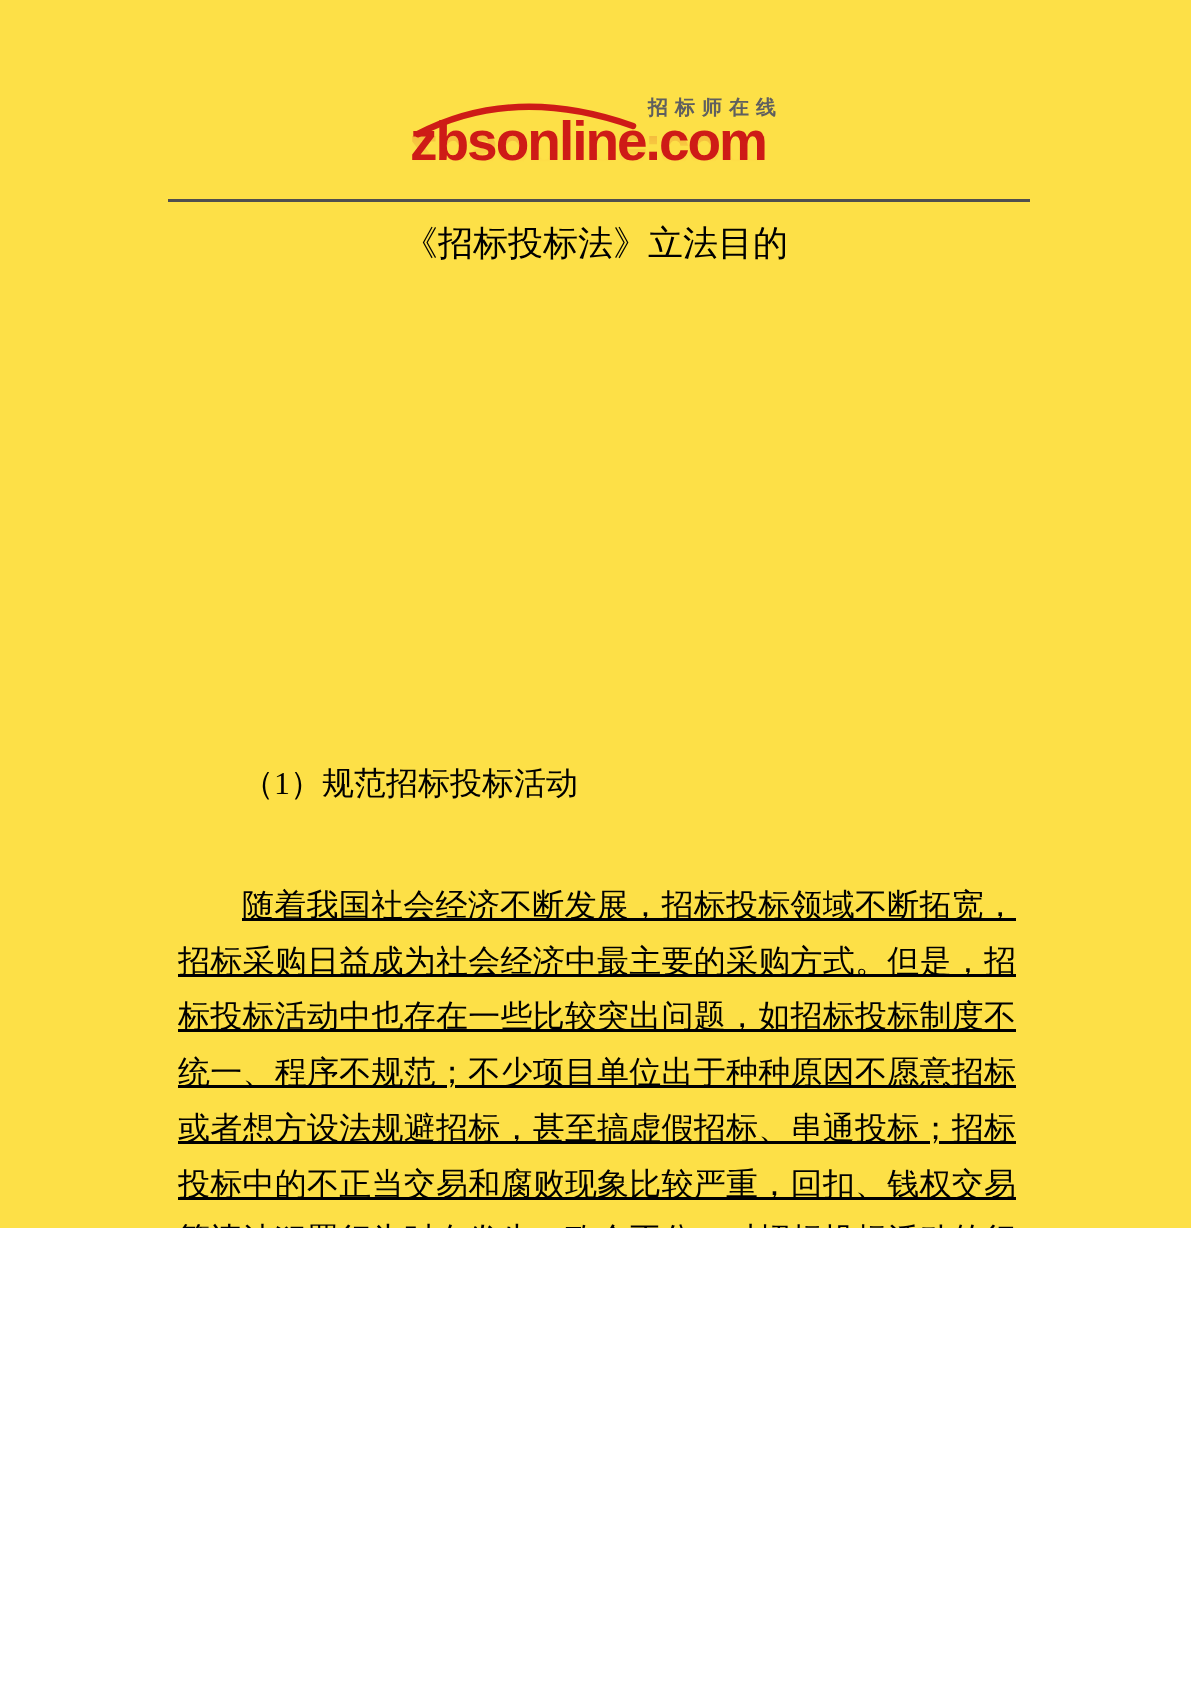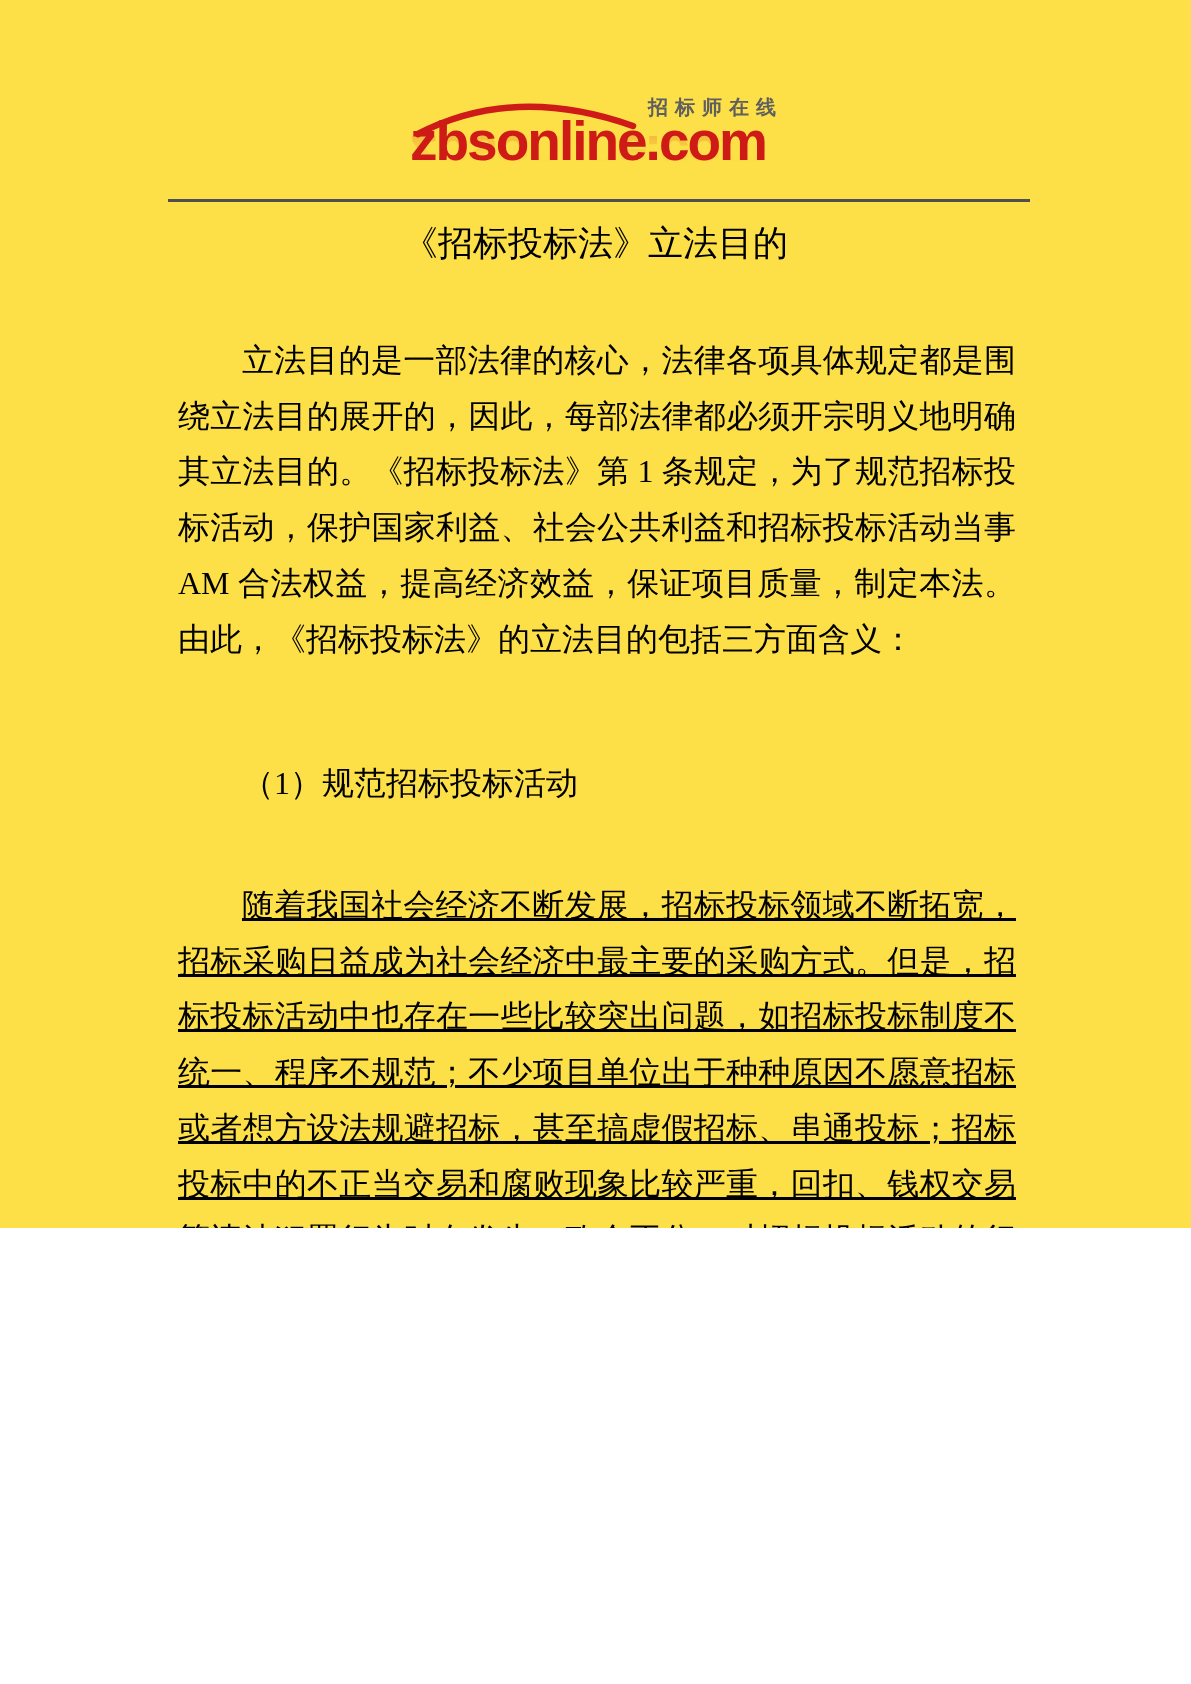--- a/index.html
+++ b/index.html
@@ -122,21 +122,20 @@
     </svg>
     <div class="logo-brand">zbsonline.com</div>
     <div class="logo-tagline">招标师在线</div>
     <div class="logo-reflection">zbsonline.com</div>
   </div>
 
   <div class="separator"></div>
 
   <div class="doc-title">《招标投标法》立法目的</div>
 
-  <p class="body-text p-intro">立法目的是一部法律的核心，法律各项具体规定都是围绕立法目的展开的，因此，每部法律都必须开宗明义地明确其立法目的。《招标投标法》第 1 条规定，为了规范招标投标活动，保护国家利益、社会公共利益和招标投标活动当事 AM 合法权益，提高经济效益，保证项目质量，制定本法。由此，《招标投标法》的立法目的包括三方面含义：</p>
 
   <p class="body-text p-heading">（1）规范招标投标活动</p>
 
   <p class="body-text p-main">随着我国社会经济不断发展，招标投标领域不断拓宽，招标采购日益成为社会经济中最主要的采购方式。但是，招标投标活动中也存在一些比较突出问题，如招标投标制度不统一、程序不规范；不少项目单位出于种种原因不愿意招标或者想方设法规避招标，甚至搞虚假招标、串通投标；招标投标中的不正当交易和腐败现象比较严重，回扣、钱权交易等违法犯罪行为时有发生；政企不分，对招标投标活动的行政干预过多；行政监督体制不顺，职责不清；有些地方保护主义和部门保护主义仍较严重等。因此，依法规范招标投标活动，维护市场竞争秩序，促进招标投标市场健康发展，反腐倡廉，是《招标投标法》立法的主要目的之一。</p>
 
   <div class="footer-site">中国招标师在线网</div>
 
 </div>
 
 </body></html>

